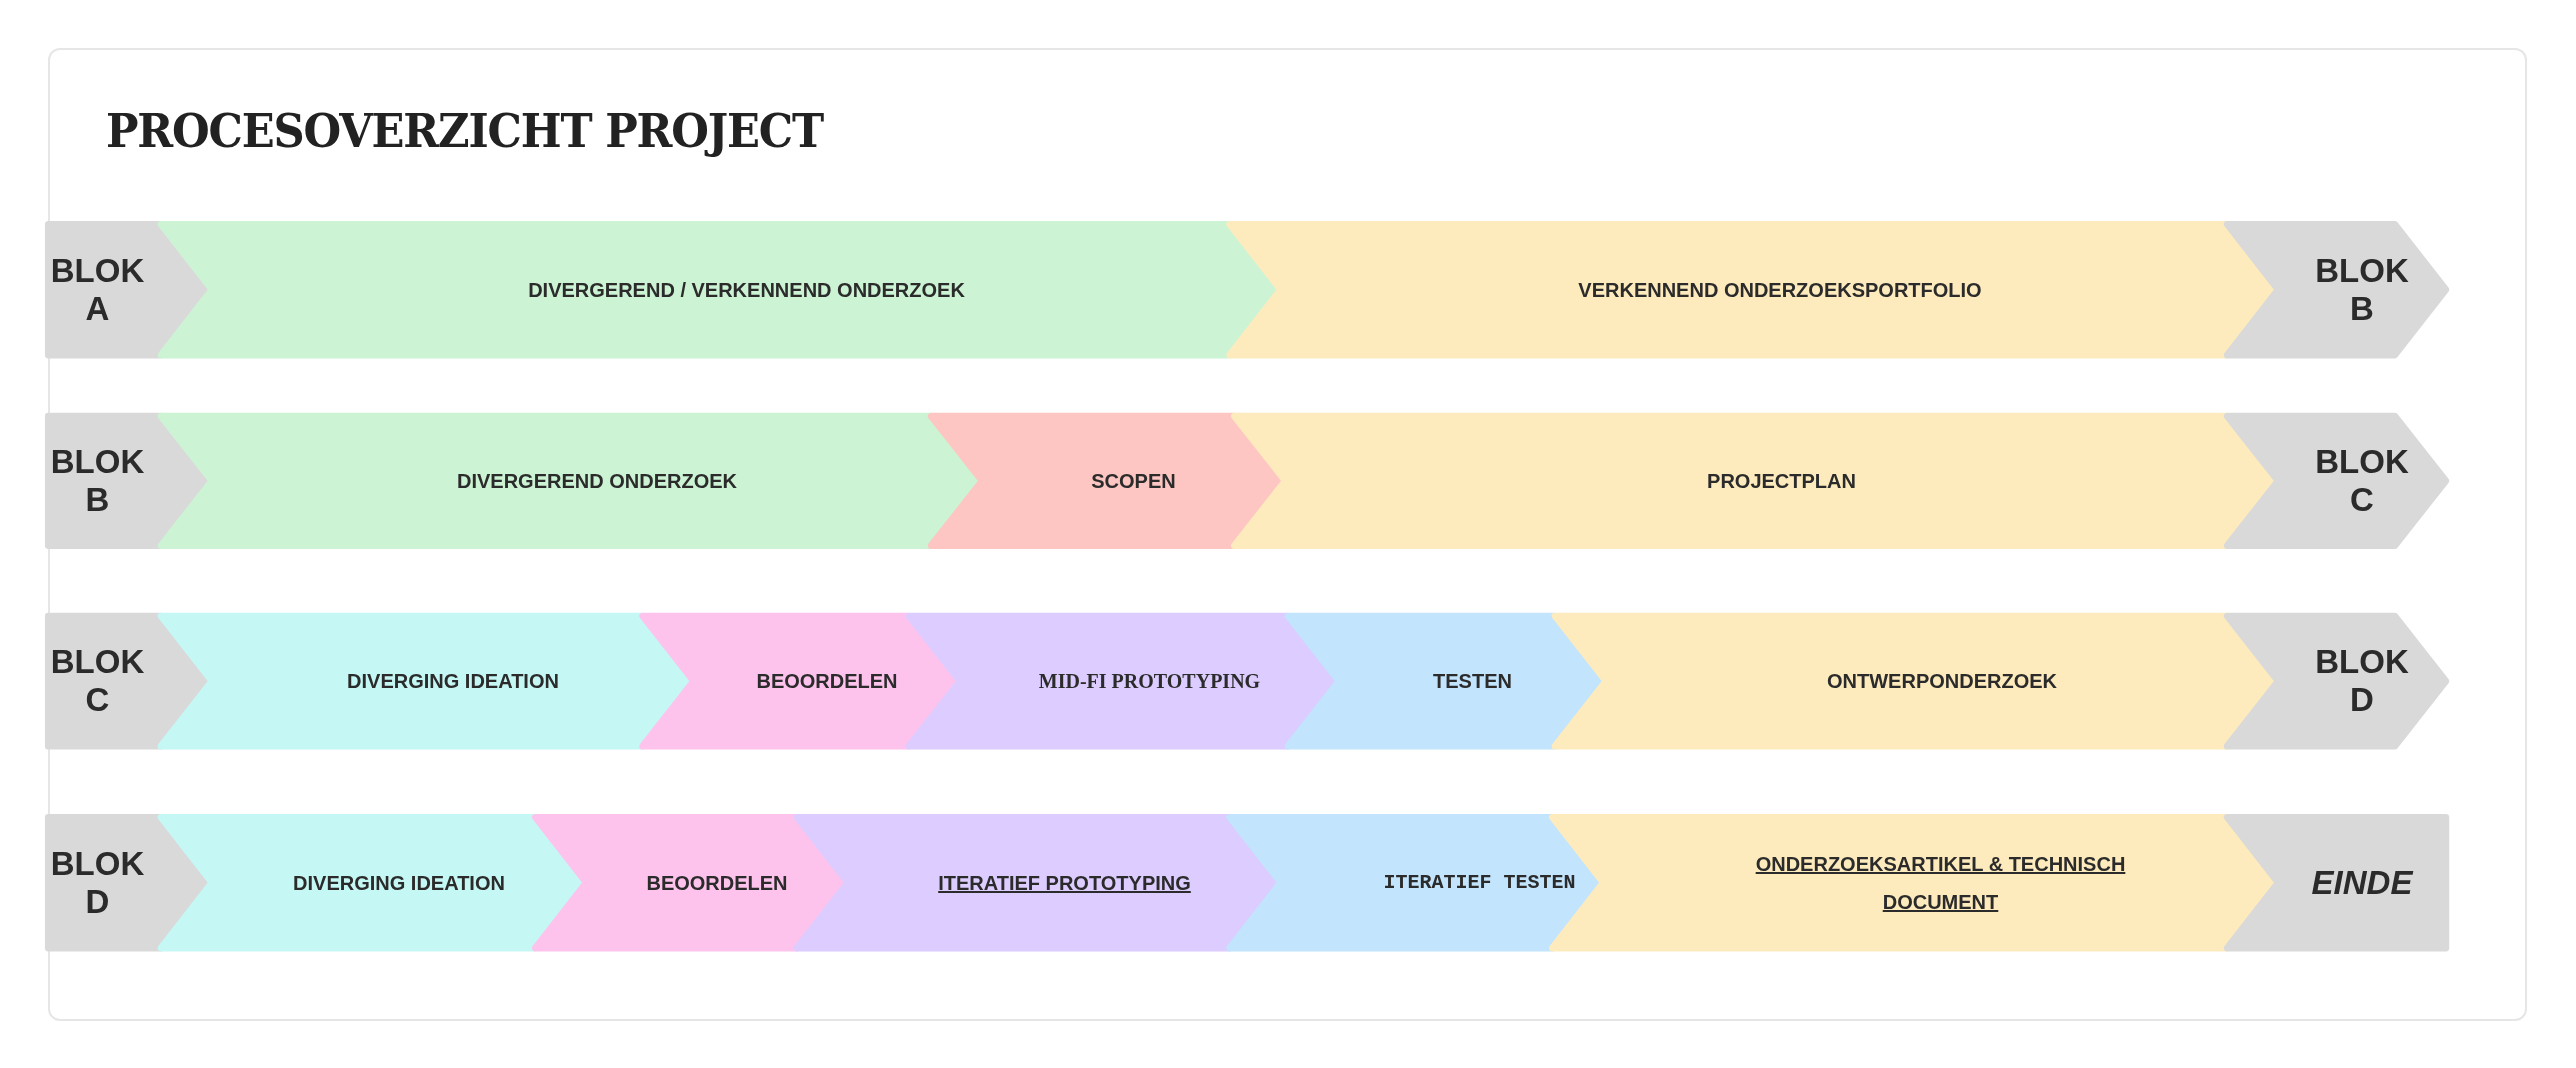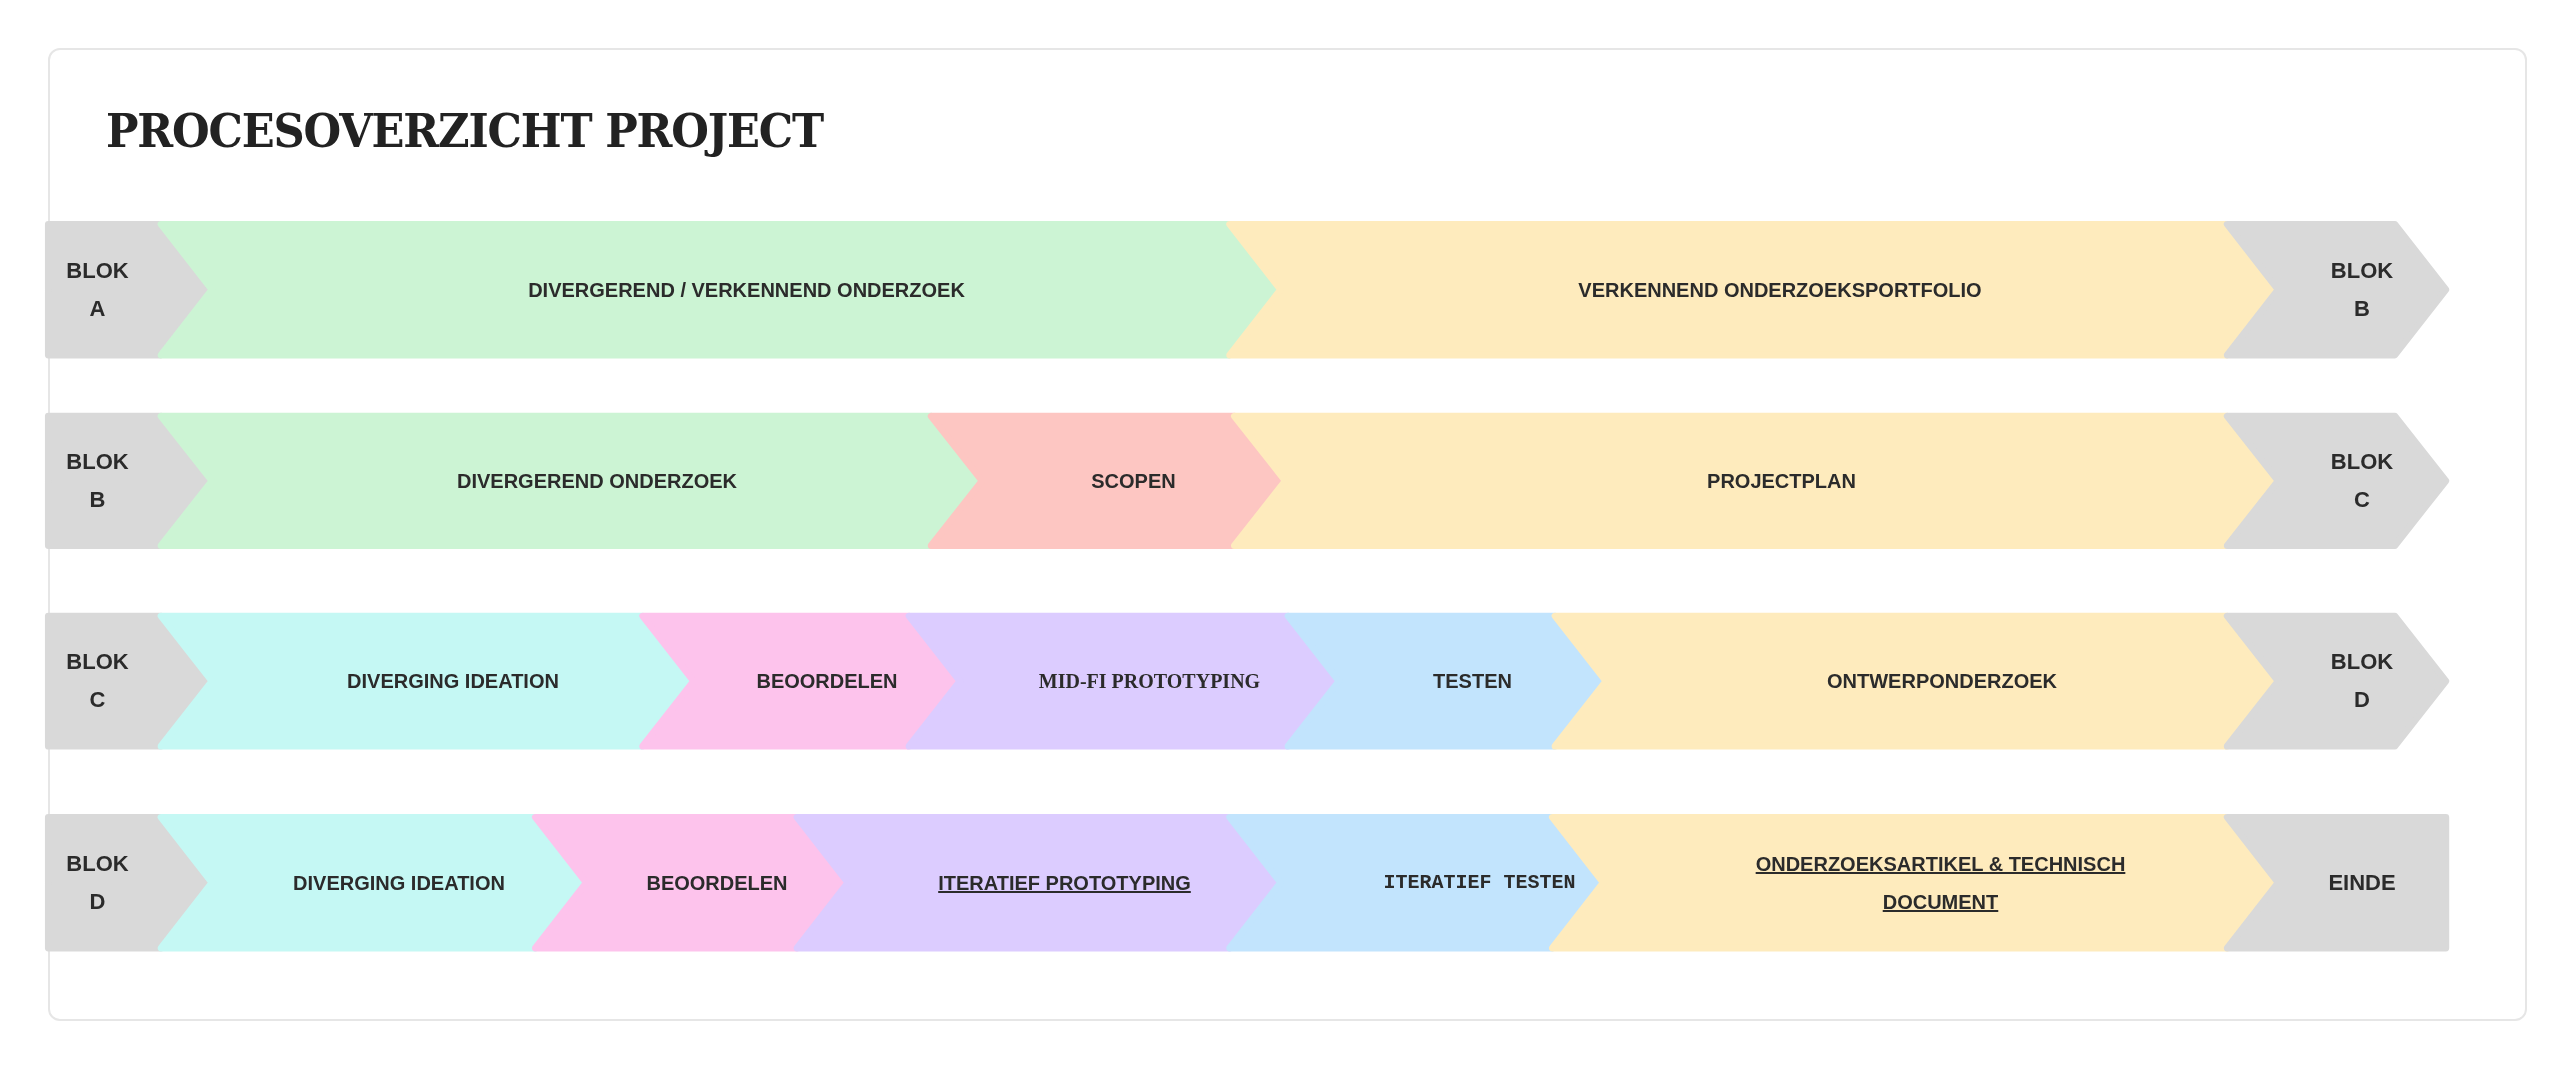--- a/index.html
+++ b/index.html
@@ -12,21 +12,21 @@
     position: absolute; left: 106px; top: 107px; margin: 0;
     font-family: "DejaVu Serif", "Liberation Serif", serif; font-weight: bold;
     font-size: 47px; letter-spacing: -1.3px; color: #222222; line-height: 1; transform: scaleX(0.92); transform-origin: left center;
   }
   svg.flow { position: absolute; left: 0; top: 0; width: 2576px; height: 1069px; }
   .lbl {
     position: absolute; display: flex; align-items: center; justify-content: center; text-align: center;
     font-family: "Liberation Sans", "DejaVu Sans", sans-serif; font-weight: bold; font-size: 20px;
     color: #2b2b2b; line-height: 38px; box-sizing: border-box; padding: 0 13.4px; white-space: pre-line;
   }
-  .lbl.cap { font-size: 22px; line-height: 38px; }
+  .lbl.cap { font-size: 33px; line-height: 38px; }
 </style>
 </head>
 <body>
 
 <div class="card"></div>
 <h1 class="title">PROCESOVERZICHT PROJECT</h1>
 
 <svg class="flow" id="flow" xmlns="http://www.w3.org/2000/svg" viewBox="0 0 3840 1593">
     <g>
       <polygon points="72,334 240,334 316,431.5 240,529 72,529" fill="#d9d9d9" stroke="#d9d9d9" stroke-width="10" stroke-linejoin="round"></polygon>
@@ -84,15 +84,15 @@
     <div class="lbl cap" style="left: 2278px; top: 616px; width: 168px; height: 130px;">BLOK
 D</div>
     <div class="lbl cap" style="left: 48px; top: 817px; width: 99px; height: 131px;">BLOK
 D</div>
     <div class="lbl" style="left: 212px; top: 817px; width: 374px; height: 131px;">DIVERGING IDEATION</div>
     <div class="lbl" style="left: 586px; top: 817px; width: 262px; height: 131px;">BEOORDELEN</div>
     <div class="lbl" style="left: 848px; top: 817px; width: 433px; height: 131px; text-decoration: underline;">ITERATIEF PROTOTYPING</div>
     <div class="lbl" style="left: 1318px; top: 817px; width: 323px; height: 131px; font-family: Liberation Mono, monospace;">ITERATIEF TESTEN</div>
     <div class="lbl" style="left: 1603px; top: 817px; width: 675px; height: 131px; text-decoration: underline;">ONDERZOEKSARTIKEL &amp; TECHNISCH
 DOCUMENT</div>
-    <div class="lbl cap" style="left: 2278px; top: 817px; width: 168px; height: 131px;">EINDE</div>
+    <div class="lbl cap" style="left: 2278px; top: 817px; width: 168px; height: 131px; font-style: italic;">EINDE</div>
   </div>
 
 
 </body></html>

